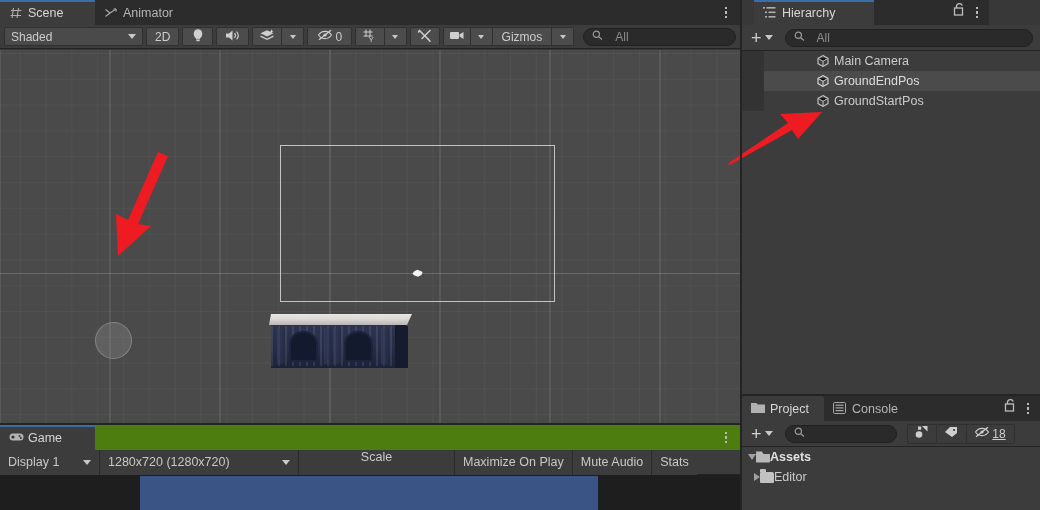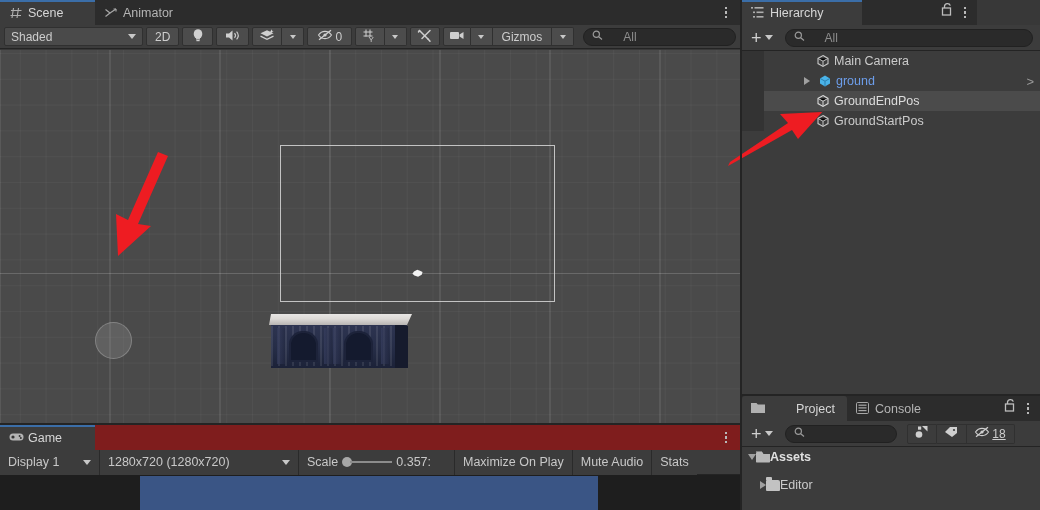--- a/index.html
+++ b/index.html
@@ -53,21 +53,21 @@
   .caret { width: 0; height: 0; border-left: 4px solid transparent;
     border-right: 4px solid transparent; border-top: 5px solid #c8c8c8; flex: none; }
   .caret.sm { border-left-width: 3.5px; border-right-width: 3.5px; border-top-width: 4.5px; }
   .tri-r { width: 0; height: 0; border-top: 4.5px solid transparent;
     border-bottom: 4.5px solid transparent; border-left: 6px solid #a0a0a0; flex: none; }
   .tri-d { width: 0; height: 0; border-left: 4.5px solid transparent;
     border-right: 4.5px solid transparent; border-top: 6px solid #a0a0a0; flex: none; }
 
   .search {
     height: 18px; background: #2a2a2a; border: 1px solid #212121;
-    border-radius: 9px; display: flex; align-items: center; gap: 20px;
+    border-radius: 9px; display: flex; align-items: center; gap: 12px;
     padding: 0 8px; color: #8d8d8d; font-size: 12px;
   }
   .kebab { display: flex; flex-direction: column; gap: 2px; align-items: center; }
   .kebab i { width: 2.5px; height: 2.5px; background: #b9b9b9; display: block; }
 
   
   #scene-panel { left: 0; top: 0; width: 740px; height: 423px; }
   #scene-tabbar { width: 740px; }
   #scene-viewport {
     position: absolute; left: 0; top: 50px; width: 740px; height: 373px;
@@ -136,21 +136,21 @@
   #building .pil.p1 { left: 8px; }
   #building .pil.p2 { left: 55px; }
   #building .pil.p3 { left: 64px; }
   #building .pil.p4 { left: 112px; }
 
   
   .arrow { position: absolute; pointer-events: none; }
 
   
   #game-panel { left: 0; top: 425px; width: 740px; height: 85px; }
-  #game-tabbar { width: 740px; background: #7f1d1d; }
+  #game-tabbar { width: 740px; background: #4d7c0f; }
   #game-toolbar {
     width: 824px; height: 25px; background: #3c3c3c;
     display: flex; align-items: center; border-bottom: 1px solid #242424;
   }
   .gbtn {
     height: 25px; display: flex; align-items: center; gap: 6px;
     padding: 0 8px; background: #3c3c3c; color: #c8c8c8; font-size: 12.5px;
     border-right: 1px solid #2a2a2a; white-space: nowrap;
   }
   #game-viewport {
@@ -159,21 +159,21 @@
   }
   #game-render {
     position: absolute; left: 140px; top: 1px; width: 458px; height: 34px;
     background: #3a5585;
   }
   .slider-track { width: 42px; height: 2px; background: #8c8c8c; }
   .slider-knob { width: 10px; height: 10px; border-radius: 50%; background: #a7a7a7; }
 
   
   #hier-panel { left: 742px; top: 0; width: 298px; height: 396px; }
-  #hier-tabbar { width: 235px; }
+  #hier-tabbar { width: 235px; margin-left: 12px; }
   #hier-toolbar { width: 298px; height: 26px; background: #3c3c3c; display:flex;
     align-items:center; gap:6px; padding: 0 7px; border-bottom: 1px solid #242424; }
   #hier-list { position: absolute; left: 0; top: 51px; width: 298px; height: 345px;
     background: #3c3c3c; }
   .hrow {
     height: 20px; display: flex; align-items: center; gap: 4px;
     font-size: 12.5px; color: #cbcbcb; padding-right: 6px; position: relative;
   }
   .hrow.selected { background: #4b4b4b; }
   .hrow.scene-root { background: #474747; font-weight: bold; color: #e4e4e4;
@@ -395,21 +395,21 @@
 
     <div id="game-toolbar">
       <div class="gbtn" style="width:100px;justify-content:space-between;">
         <span>Display 1</span>
         <span class="caret"></span>
       </div>
       <div class="gbtn" style="width:199px;justify-content:space-between;">
         <span>1280x720 (1280x720)</span>
         <span class="caret"></span>
       </div>
-      <div class="gbtn" style="width:156px;gap:4px;">
+      <div class="gbtn" style="width:156px;gap:4px;flex-direction:column;">
         <span>Scale</span>
         <span class="slider-knob"></span>
         <span class="slider-track" style="margin-left:-6px;"></span>
         <span>0.357:</span>
       </div>
       <div class="gbtn">
         <span>Maximize On Play</span>
       </div>
       <div class="gbtn">
         <span>Mute Audio</span>
@@ -479,36 +479,20 @@
         <span style="width:44px"></span>
         <span class="cube">
           <svg width="14" height="14" viewBox="0 0 14 14">
               <path d="M7 1.6l5 2.8v5.2L7 12.4 2 9.6V4.4z" stroke="#c6c6c6" stroke-width="1.1" fill="none"></path>
               <path d="M2 4.4l5 2.8 5-2.8M7 7.2v5.2" stroke="#c6c6c6" stroke-width="1"></path>
             </svg>
         </span>
         <span>Main Camera</span>
       </div>
 
-      <div class="hrow">
-        <div class="gutter"></div>
-        <span style="width:28px"></span>
-        <span class="twist">
-            <span class="tri-r"></span>
-          </span>
-        <span class="cube">
-          <svg width="14" height="14" viewBox="0 0 14 14">
-              <path d="M7 1.6l5 2.8v5.2L7 12.4 2 9.6V4.4z" fill="#4ab3e8"></path>
-          <path d="M2 4.4l5 2.8 5-2.8M7 7.2v5.2" stroke="#2a7fb0" stroke-width="1" fill="none"></path>
-            </svg>
-        </span>
-        <span style="color:#6d9eeb;">ground</span>
-        <span style="flex:1"></span>
-        <span style="color:#9a9a9a;font-size:13px;">&gt;</span>
-      </div>
 
       <div class="hrow selected">
         <div class="gutter"></div>
         <span style="width:44px"></span>
         <span class="cube">
           <svg width="14" height="14" viewBox="0 0 14 14">
               <path d="M7 1.6l5 2.8v5.2L7 12.4 2 9.6V4.4z" stroke="#d8d8d8" stroke-width="1.1" fill="none"></path>
               <path d="M2 4.4l5 2.8 5-2.8M7 7.2v5.2" stroke="#d8d8d8" stroke-width="1"></path>
             </svg>
         </span>
@@ -529,21 +513,21 @@
 
     </div>
   </div>
 
   <svg class="arrow" style="left:728px;top:108px;" width="98" height="60" viewBox="0 0 98 60">
     <path d="M94 4 L52 6 L60 15 L2 54 L0 58 L64 22 L70 31 L96 2 Z" fill="#ee1c22"></path>
   </svg>
 
   <div class="panel" id="proj-panel">
     <div class="tabbar" id="proj-tabbar">
-      <div class="tab active noaccent" style="width:105px;justify-content:space-between;">
+      <div class="tab active noaccent" style="width:82px;">
         <span class="tabicon">
           <svg width="14" height="11" viewBox="0 0 14 11">
               <path d="M0 1h5.5l1.3 1.6H14V11H0z" fill="#c6c6c6"></path>
             </svg>
         </span>
         <span>Project</span>
       </div>
       <div class="tab" style="width:100px;">
         <span class="tabicon">
           <svg width="13" height="12" viewBox="0 0 13 12">
@@ -617,21 +601,21 @@
     </div>
 
     <div id="proj-list">
       <div class="prow bold" style="padding-left:6px;">
         <span class="tri-d"></span>
         <span class="folder open">
             <i></i>
           </span>
         <span>Assets</span>
       </div>
-      <div class="prow" style="padding-left:18px;margin-top:8px;">
+      <div class="prow" style="padding-left:12px;">
         <span class="tri-r"></span>
         <span class="folder">
             <i></i>
           </span>
         <span>Editor</span>
       </div>
     </div>
   </div>
 
   <div class="sep-v" style="left:740px;top:0;width:2px;height:510px;"></div>

